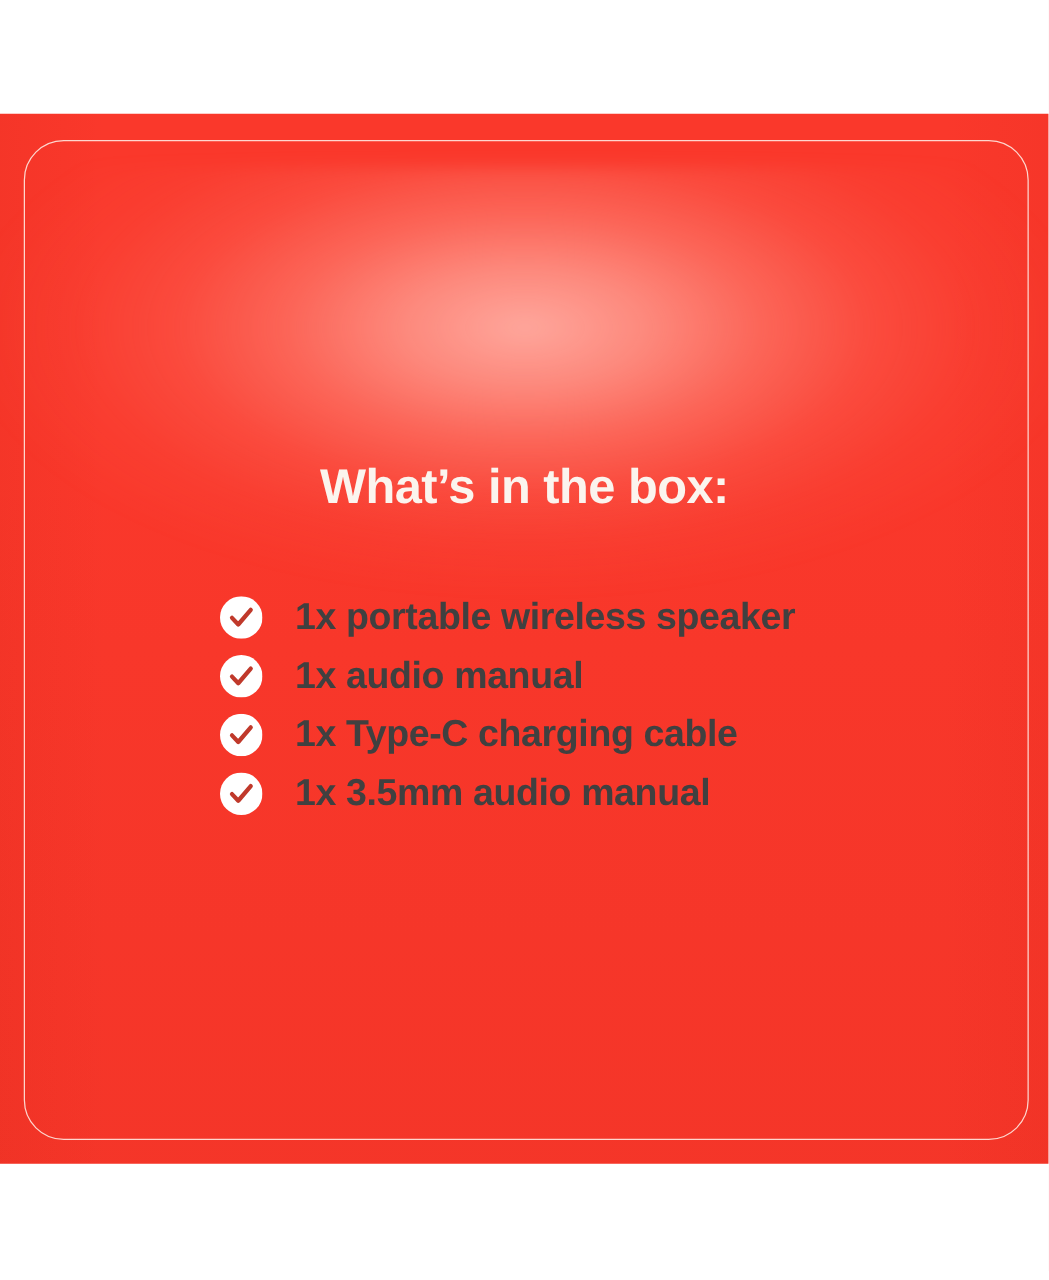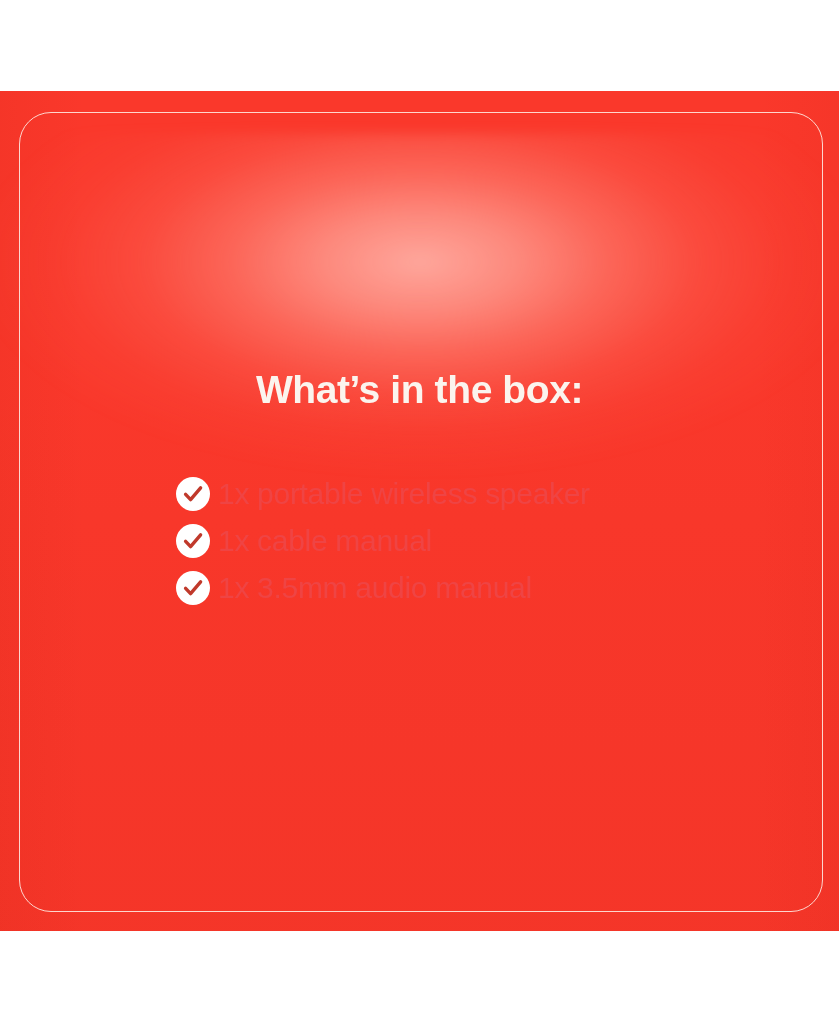--- a/index.html
+++ b/index.html
@@ -130,25 +130,25 @@
   }
 
   .check-icon {
     flex: 0 0 auto;
     width: 34px;
     height: 34px;
     display: block;
   }
 
   .item-label {
-    margin-left: 8px;
+    margin-left: 26px;
     font-size: 30px;
-    font-weight: 400;
+    font-weight: 700;
     letter-spacing: -0.3px;
-    color: #ef4444;
+    color: #404040;
     white-space: nowrap;
     line-height: 1;
   }
 </style>
 </head>
 <body>
 
 <div class="canvas">
 
   <div class="red-panel">
@@ -171,23 +171,30 @@
           <path d="M9.6 17.3 L14.6 22.6 L24.6 10.9" fill="none" stroke="#C0392B" stroke-width="3.4" stroke-linecap="round" stroke-linejoin="round"></path>
         </svg>
         <span class="item-label">1x portable wireless speaker</span>
       </li>
 
       <li class="item">
         <svg class="check-icon" viewBox="0 0 34 34">
           <circle cx="17" cy="17" r="17" fill="#FFFFFF"></circle>
           <path d="M9.6 17.3 L14.6 22.6 L24.6 10.9" fill="none" stroke="#C0392B" stroke-width="3.4" stroke-linecap="round" stroke-linejoin="round"></path>
         </svg>
-        <span class="item-label">1x cable manual</span>
-      </li>
-
+        <span class="item-label">1x audio manual</span>
+      </li>
+
+      <li class="item">
+        <svg class="check-icon" viewBox="0 0 34 34">
+          <circle cx="17" cy="17" r="17" fill="#FFFFFF"></circle>
+          <path d="M9.6 17.3 L14.6 22.6 L24.6 10.9" fill="none" stroke="#C0392B" stroke-width="3.4" stroke-linecap="round" stroke-linejoin="round"></path>
+        </svg>
+        <span class="item-label">1x Type-C charging cable</span>
+      </li>
 
       <li class="item">
         <svg class="check-icon" viewBox="0 0 34 34">
           <circle cx="17" cy="17" r="17" fill="#FFFFFF"></circle>
           <path d="M9.6 17.3 L14.6 22.6 L24.6 10.9" fill="none" stroke="#C0392B" stroke-width="3.4" stroke-linecap="round" stroke-linejoin="round"></path>
         </svg>
         <span class="item-label">1x 3.5mm audio manual</span>
       </li>
 
     </ul>

